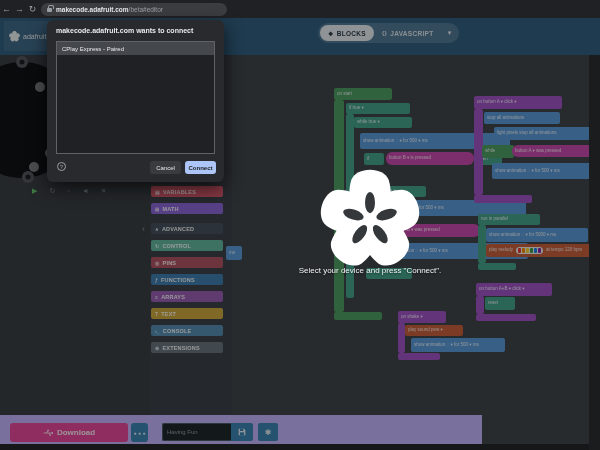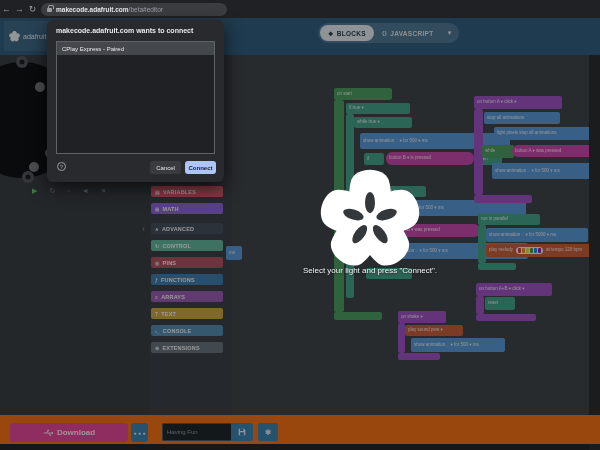--- a/index.html
+++ b/index.html
@@ -42,21 +42,21 @@
   
   .blocks{position:absolute;left:0;top:0;width:600px;height:450px;filter:blur(.3px);}
   .block{position:absolute;border-radius:2px;color:rgba(255,255,255,.85);font-size:4.5px;line-height:1;display:flex;align-items:center;padding:0 3px;white-space:nowrap;overflow:hidden;}
   .b-green{background:#4e9e63;}  .b-teal{background:#45a38c;}
   .b-blue{background:#5b9bd8;}   .b-magenta{background:#c94aae;border-radius:6px;}
   .b-purple{background:#a055c5;} .b-red{background:#c75f3c;}
   .chipwrap{display:inline-flex;background:#f0f0f0;border-radius:4px;padding:1px 2px;margin:0 3px;gap:1px;}
   .chip{width:3px;height:5px;border-radius:1px;display:inline-block;}
 
   
-  .footer{position:absolute;left:0;top:415px;width:600px;height:29px;background:#f97316;z-index:2;}
+  .footer{position:absolute;left:0;top:415px;width:482px;height:29px;background:#c4b5fd;z-index:2;}
   .dlbtn{position:absolute;left:10px;top:8px;width:118px;height:19px;background:#e84a9b;border-radius:3px;color:rgba(255,255,255,.9);font-size:8px;font-weight:bold;display:flex;align-items:center;justify-content:center;gap:4px;}
   .morebtn{position:absolute;left:131px;top:8px;width:17px;height:19px;background:#3c86b4;border-radius:3px;color:#dfe9f0;font-size:5px;display:flex;align-items:center;justify-content:center;}
   .namewrap{position:absolute;left:162px;top:8px;width:91px;height:18px;display:flex;}
   .nameinput{width:69px;height:18px;background:#20272c;border:1px solid #4a5a64;border-right:none;color:#93a1ab;font-size:6px;padding:0 4px;border-radius:2px 0 0 2px;}
   .savebtn{width:22px;height:18px;background:#3c86b4;border-radius:0 2px 2px 0;display:flex;align-items:center;justify-content:center;}
   .gearbtn{position:absolute;left:258px;top:8px;width:20px;height:18px;background:#3c86b4;border-radius:2px;color:#e6eef4;font-size:8px;display:flex;align-items:center;justify-content:center;}
   .botstrip{position:absolute;left:0;top:444px;width:600px;height:6px;background:#232628;}
   .rightstrip{position:absolute;left:589px;top:18px;width:11px;height:432px;background:#2b2e31;}
 
   
@@ -360,21 +360,21 @@
       </g>
       <g fill="#34383b">
         <ellipse id="cc" cx="0" cy="-14" rx="4" ry="8.5"></ellipse>
         <use href="#cc" transform="rotate(72)"></use>
           <use href="#cc" transform="rotate(144)"></use>
         <use href="#cc" transform="rotate(216)"></use>
           <use href="#cc" transform="rotate(288)"></use>
       </g>
     </svg>
   </div>
-  <div class="connectmsg">Select your light and press "Connect".</div>
+  <div class="connectmsg">Select your device and press "Connect".</div>
 
   <div class="chrome">
     <span class="navicon">←</span>
     <span class="navicon">→</span>
     <span class="navicon">↻</span>
     <div class="urlbar">
       <span class="lock"></span>
       <span class="urlhost">makecode.adafruit.com</span>
       <span class="urlpath">/beta#editor</span>
     </div>

